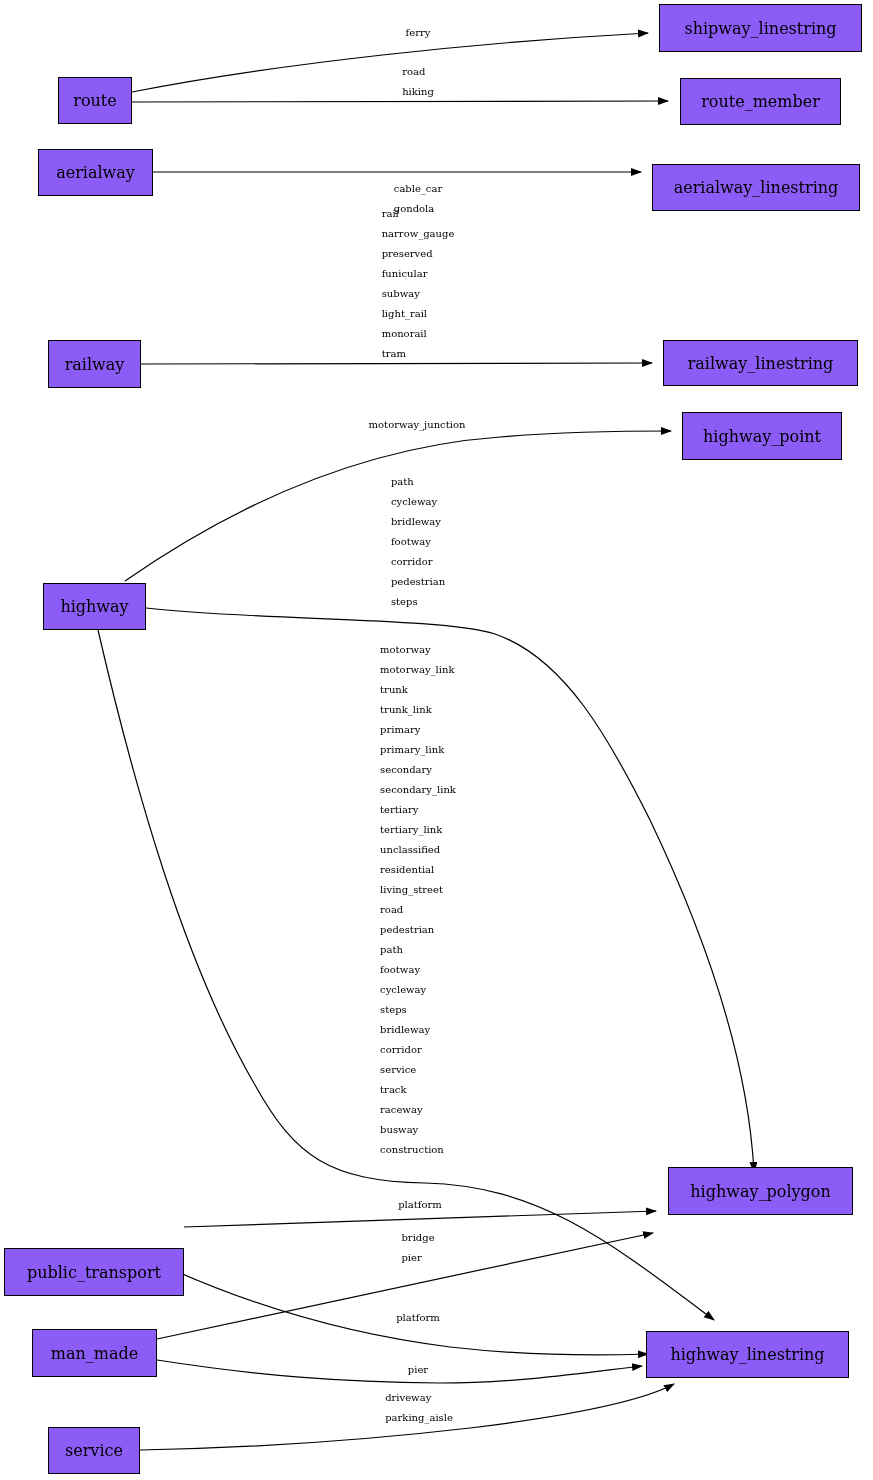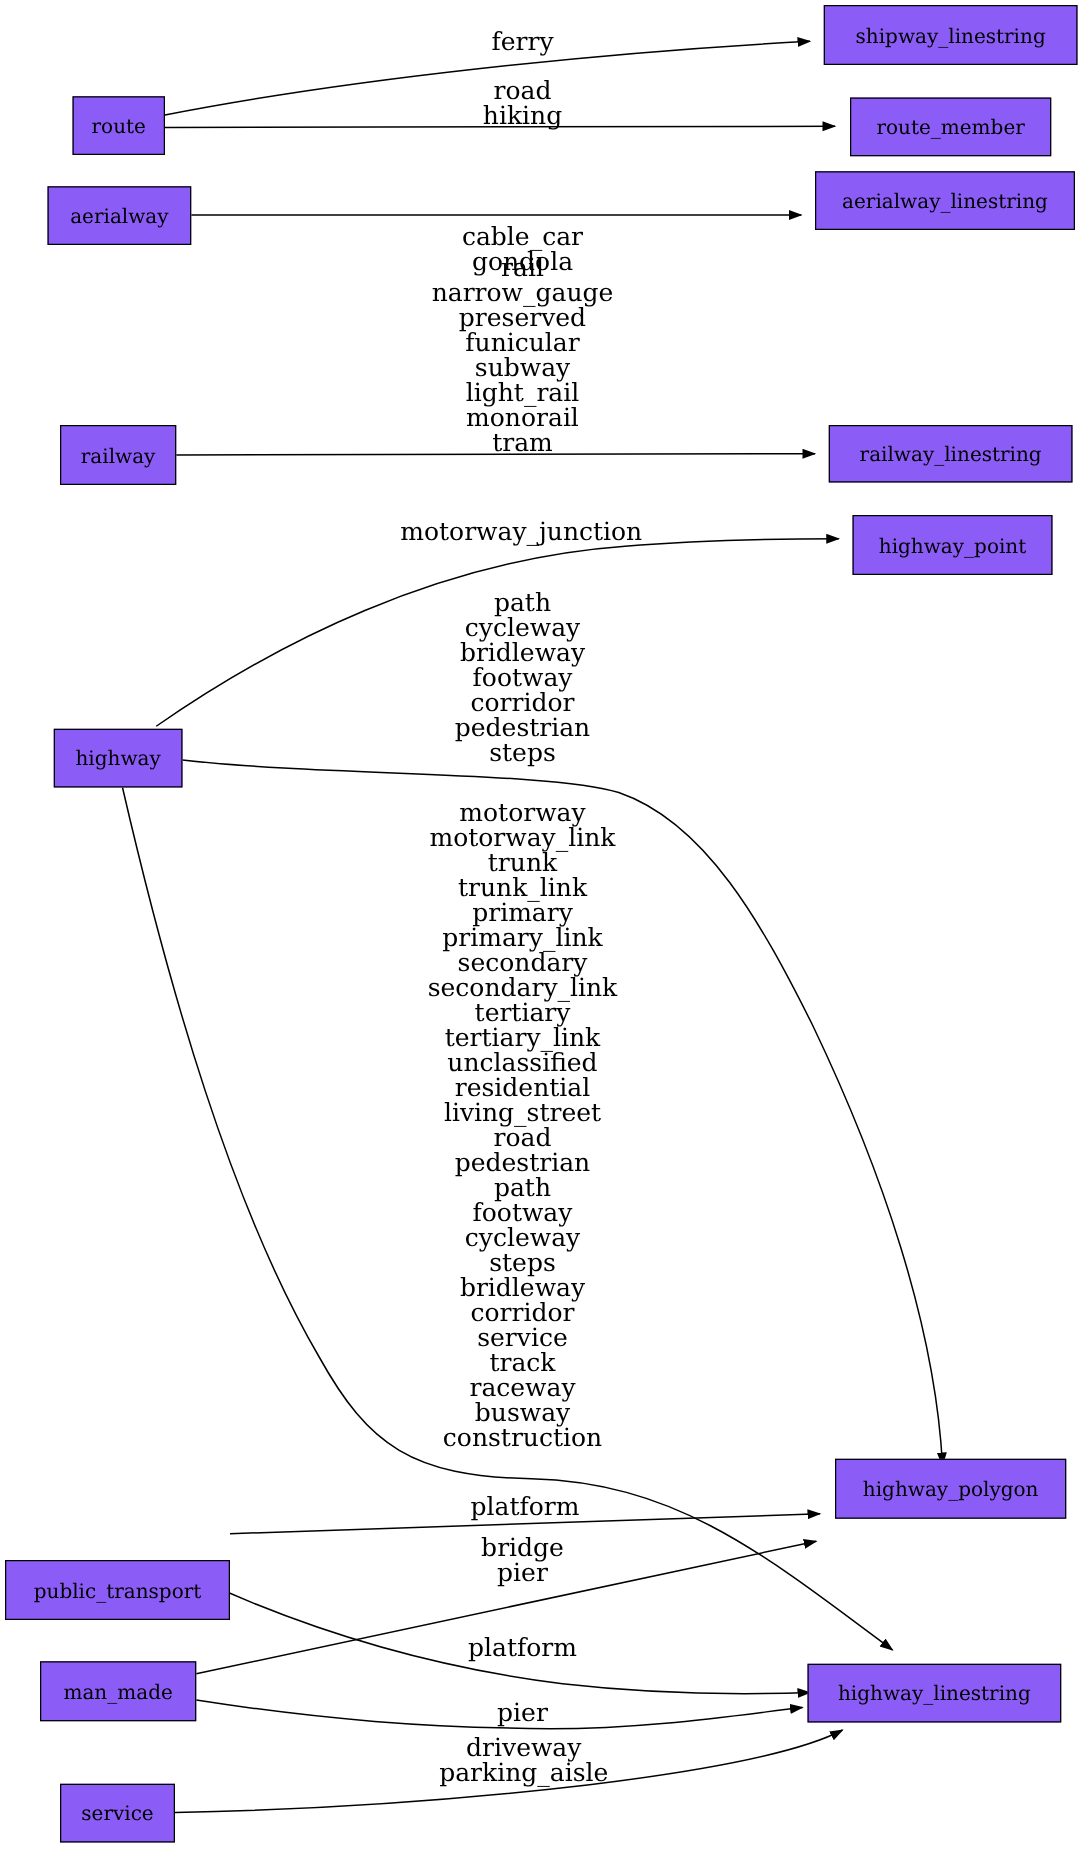--- a/index.html
+++ b/index.html
@@ -29,23 +29,23 @@
     background: #8b5cf6;
     display: flex;
     align-items: center;
     justify-content: center;
     font-size: 16px;
     white-space: nowrap;
   }
   .elabel {
     position: absolute;
     transform: translate(-50%, -50%);
-    font-size: 20px;
+    font-size: 10px;
     line-height: 20px;
-    text-align: center;
+    text-align: left;
     white-space: pre-line;
   }
 </style>
 </head>
 <body>
 
 <div id="canvas">
 
   <svg id="edges" viewBox="0 0 873 1480" xmlns="http://www.w3.org/2000/svg">
     <defs>
@@ -71,21 +71,21 @@
   <div class="node" style="left:58px;  top:77px;   width:74px;  height:47px;">route</div>
   <div class="node" style="left:38px;  top:149px;  width:115px; height:47px;">aerialway</div>
   <div class="node" style="left:48px;  top:340px;  width:93px;  height:48px;">railway</div>
   <div class="node" style="left:43px;  top:583px;  width:103px; height:47px;">highway</div>
   <div class="node" style="left:4px;   top:1248px; width:180px; height:48px;">public_transport</div>
   <div class="node" style="left:32px;  top:1329px; width:125px; height:48px;">man_made</div>
   <div class="node" style="left:48px;  top:1427px; width:92px;  height:47px;">service</div>
 
   <div class="node" style="left:659px; top:4px;    width:203px; height:48px;">shipway_linestring</div>
   <div class="node" style="left:680px; top:78px;   width:161px; height:47px;">route_member</div>
-  <div class="node" style="left:652px; top:137px;  width:208px; height:47px;">aerialway_linestring</div>
+  <div class="node" style="left:652px; top:164px;  width:208px; height:47px;">aerialway_linestring</div>
   <div class="node" style="left:663px; top:340px;  width:195px; height:46px;">railway_linestring</div>
   <div class="node" style="left:682px; top:412px;  width:160px; height:48px;">highway_point</div>
   <div class="node" style="left:668px; top:1167px; width:185px; height:48px;">highway_polygon</div>
   <div class="node" style="left:646px; top:1331px; width:203px; height:47px;">highway_linestring</div>
 
   <div class="elabel" style="left:418px; top:33px;">ferry</div>
   <div class="elabel" style="left:418px; top:82px;">road
 hiking</div>
   <div class="elabel" style="left:418px; top:152px;margin-top:47px;">cable_car
 gondola</div>

